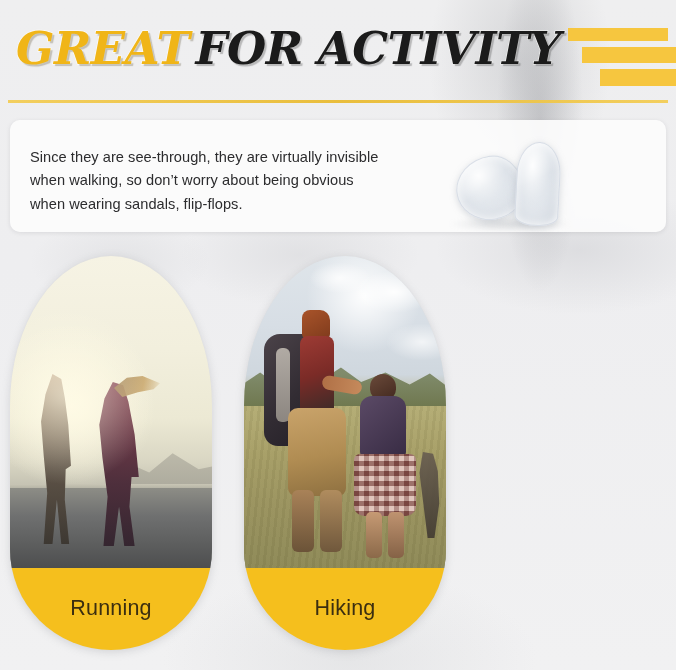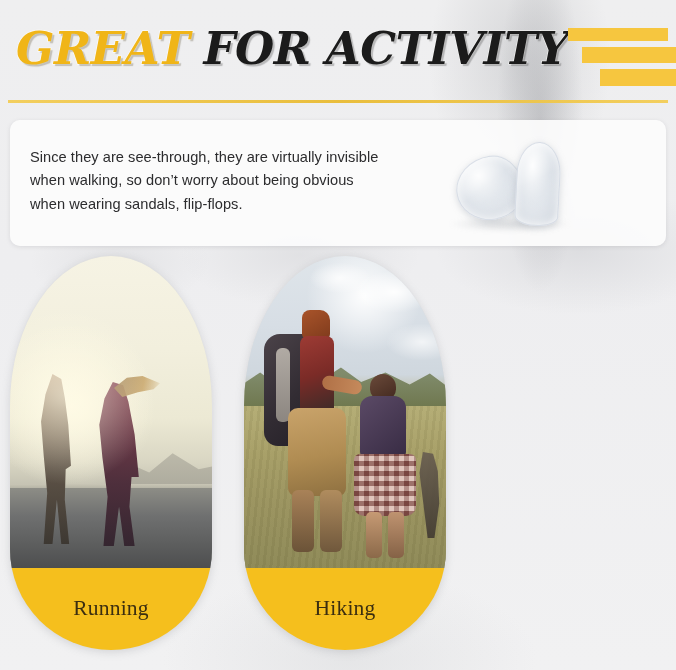--- a/index.html
+++ b/index.html
@@ -39,39 +39,39 @@
     color:#f0b518;
     -webkit-text-stroke:1.3px #fbfbfa;
     paint-order:stroke fill;
     text-shadow:2px 2px 1px rgba(90,80,50,0.30);
   }
   #title .w2 {
     color:#1b1b1b;
     -webkit-text-stroke:1.2px #f6f6f5;
     paint-order:stroke fill;
     text-shadow:2px 2px 1px rgba(60,60,60,0.30);
-    margin-left:14px;
+    margin-left:6px;
   }
 
   .hbar { position:absolute; background:#f6c63f; }
   #hbar1 { right:8px;  top:28px; width:100px; height:13px; }
   #hbar2 { right:0px;  top:47px; width:94px;  height:16px; }
   #hbar3 { right:0px;  top:69px; width:76px;  height:17px; }
 
   #rule {
     position:absolute; left:8px; top:100px;
     width:660px; height:3px;
     background:linear-gradient(90deg,#f3cd57 0%,#e9bb33 50%,#f3cd57 100%);
     opacity:0.95;
   }
 
   
   #panel {
     position:absolute; left:10px; top:120px;
-    width:656px; height:126px;
+    width:656px; height:112px;
     background:rgba(252,252,252,0.93);
     border-radius:10px;
     box-shadow:0 1px 4px rgba(120,120,125,0.18);
     overflow:hidden;
   }
   #panel-text {
     position:absolute; left:20px; top:26px;
     width:360px;
     font-size:14.6px;
     line-height:1.60;
@@ -109,21 +109,20 @@
   
   #cards { position:absolute; left:0; top:256px; width:676px; height:400px; }
 
   .card {
     position:absolute; top:0;
     width:202px; height:394px;
     border-radius:101px 101px 101px 101px / 150px 150px 101px 101px;
     overflow:hidden;
     box-shadow:0 2px 8px rgba(140,143,150,0.30);
     background:#ddd;
-    font-family:Liberation Serif, serif;
   }
   #card1 { left:10px; }
   #card2 { left:244px; }
   #card3 { left:464px; }
 
   .photo { position:absolute; left:0; top:0; width:202px; height:312px; overflow:hidden; }
 
   .label {
     position:absolute; left:0; bottom:0;
     width:202px; height:82px;

